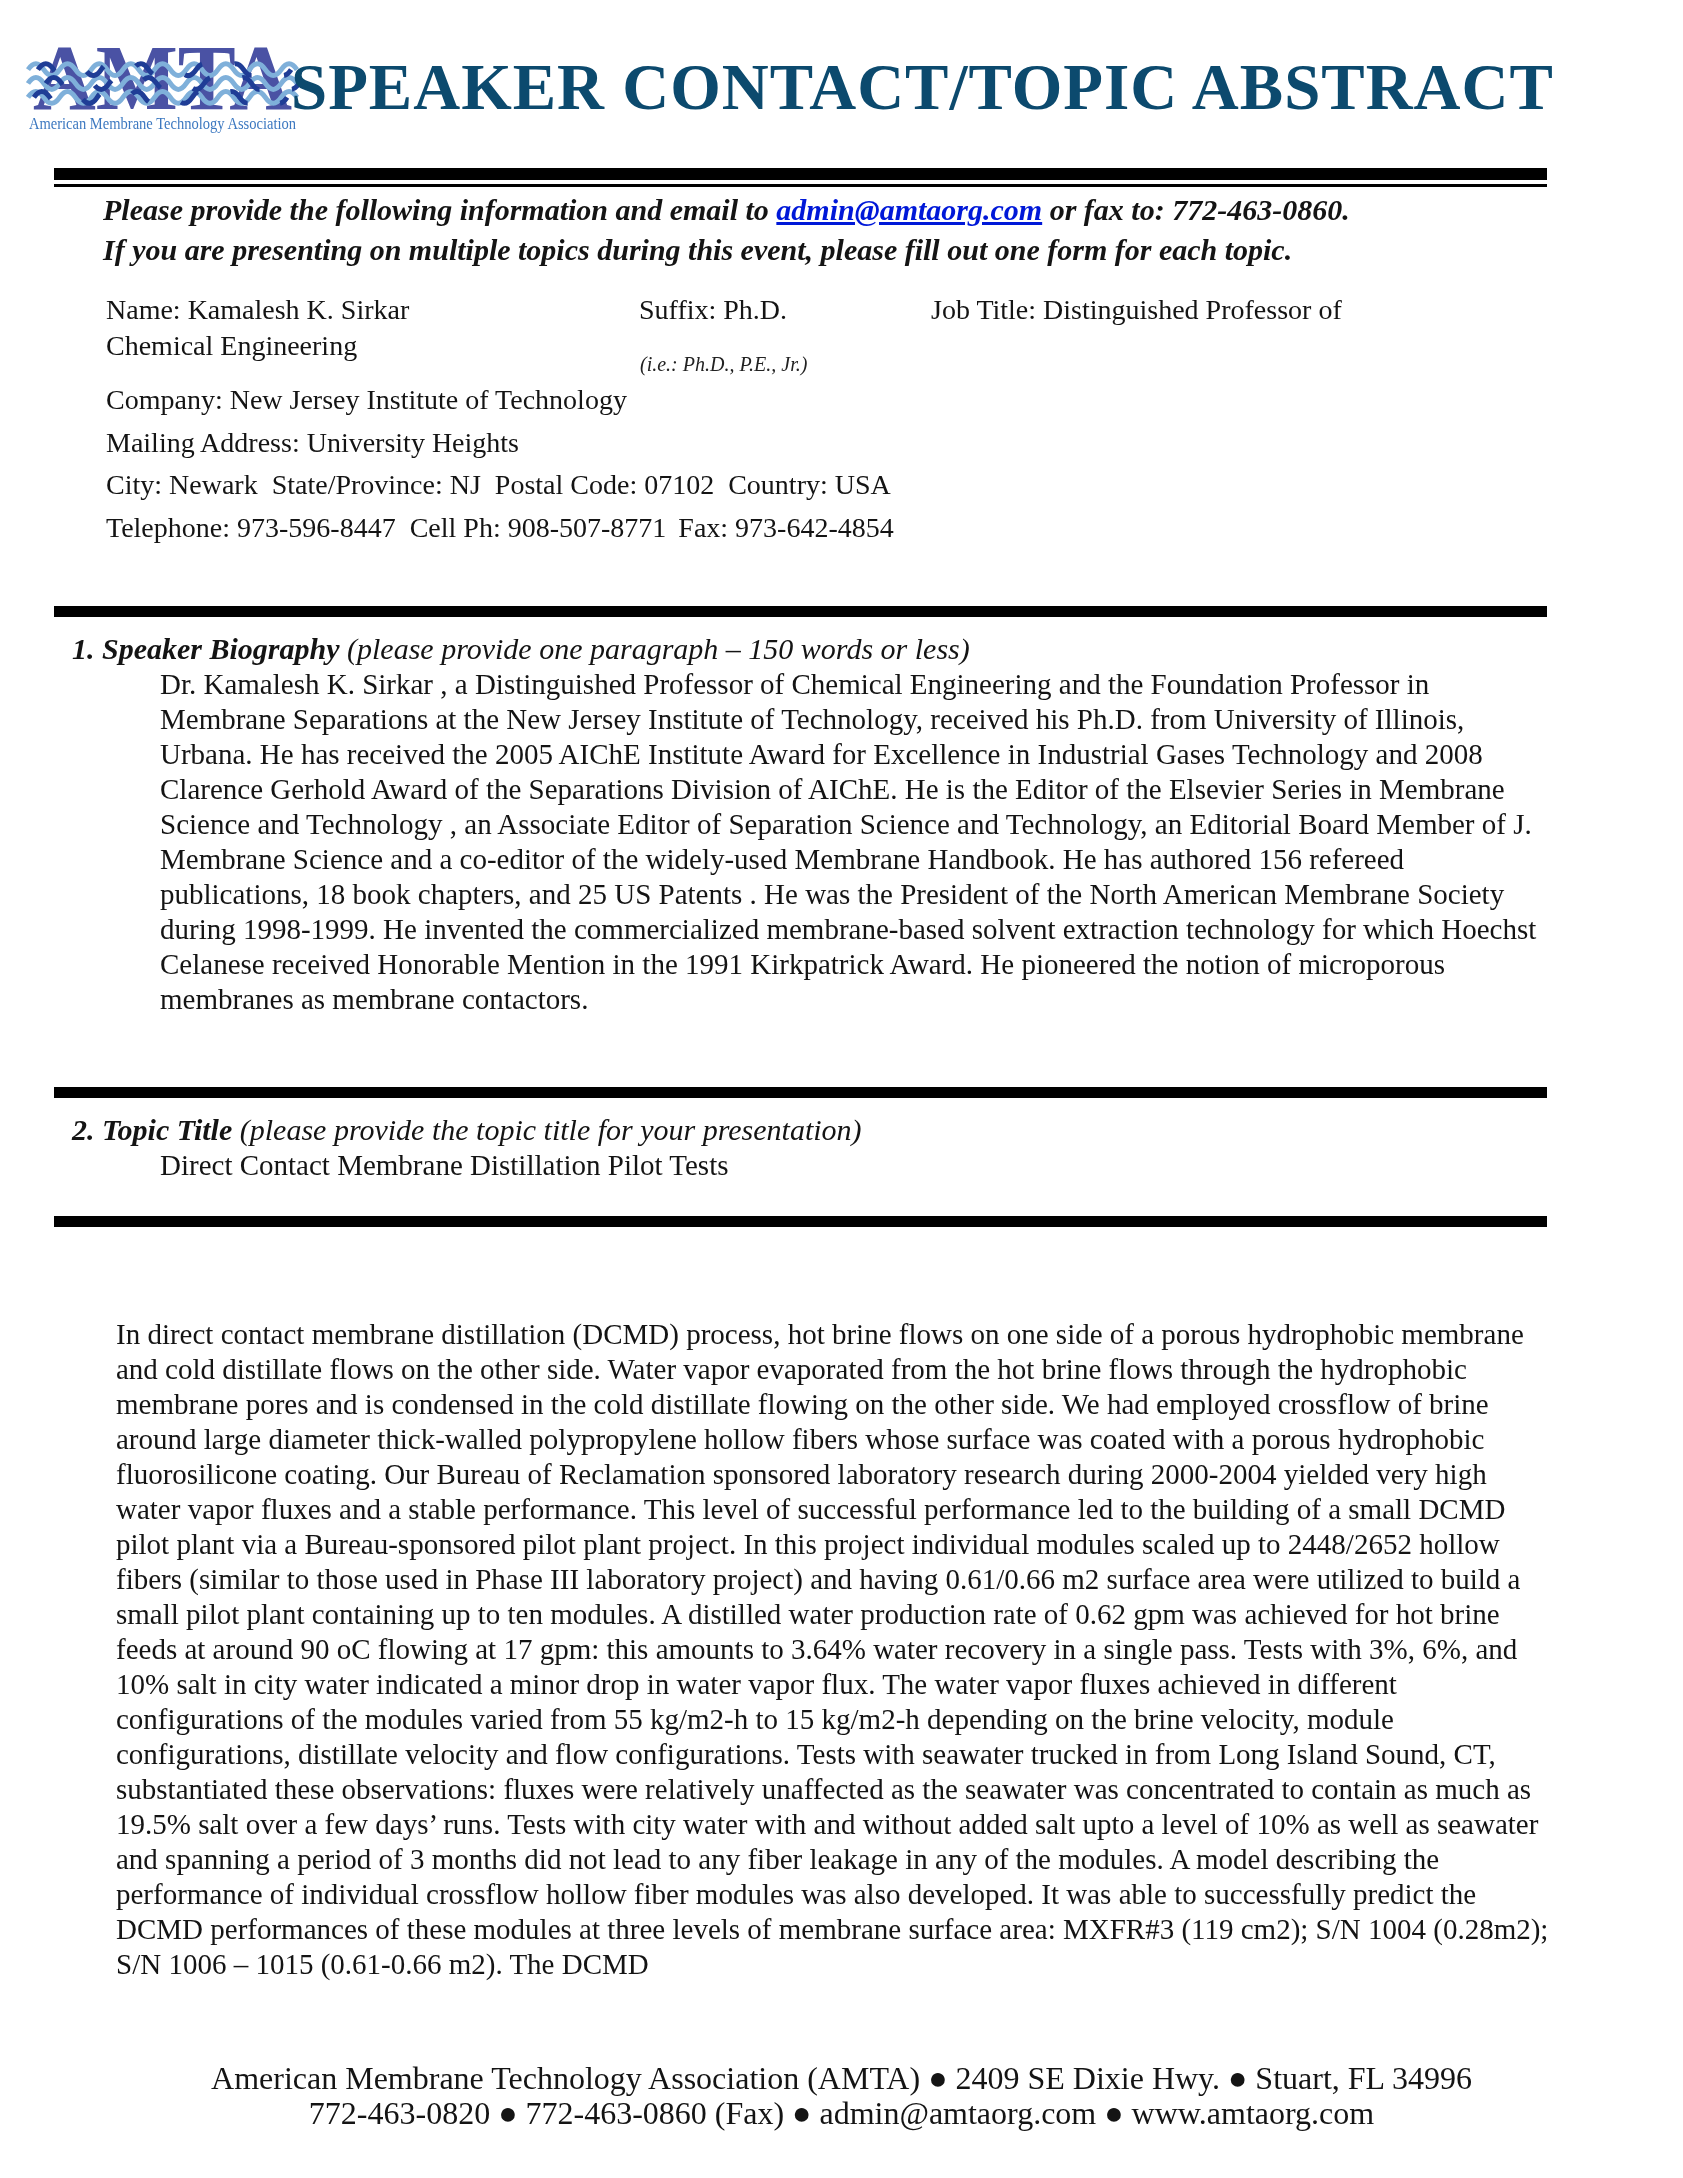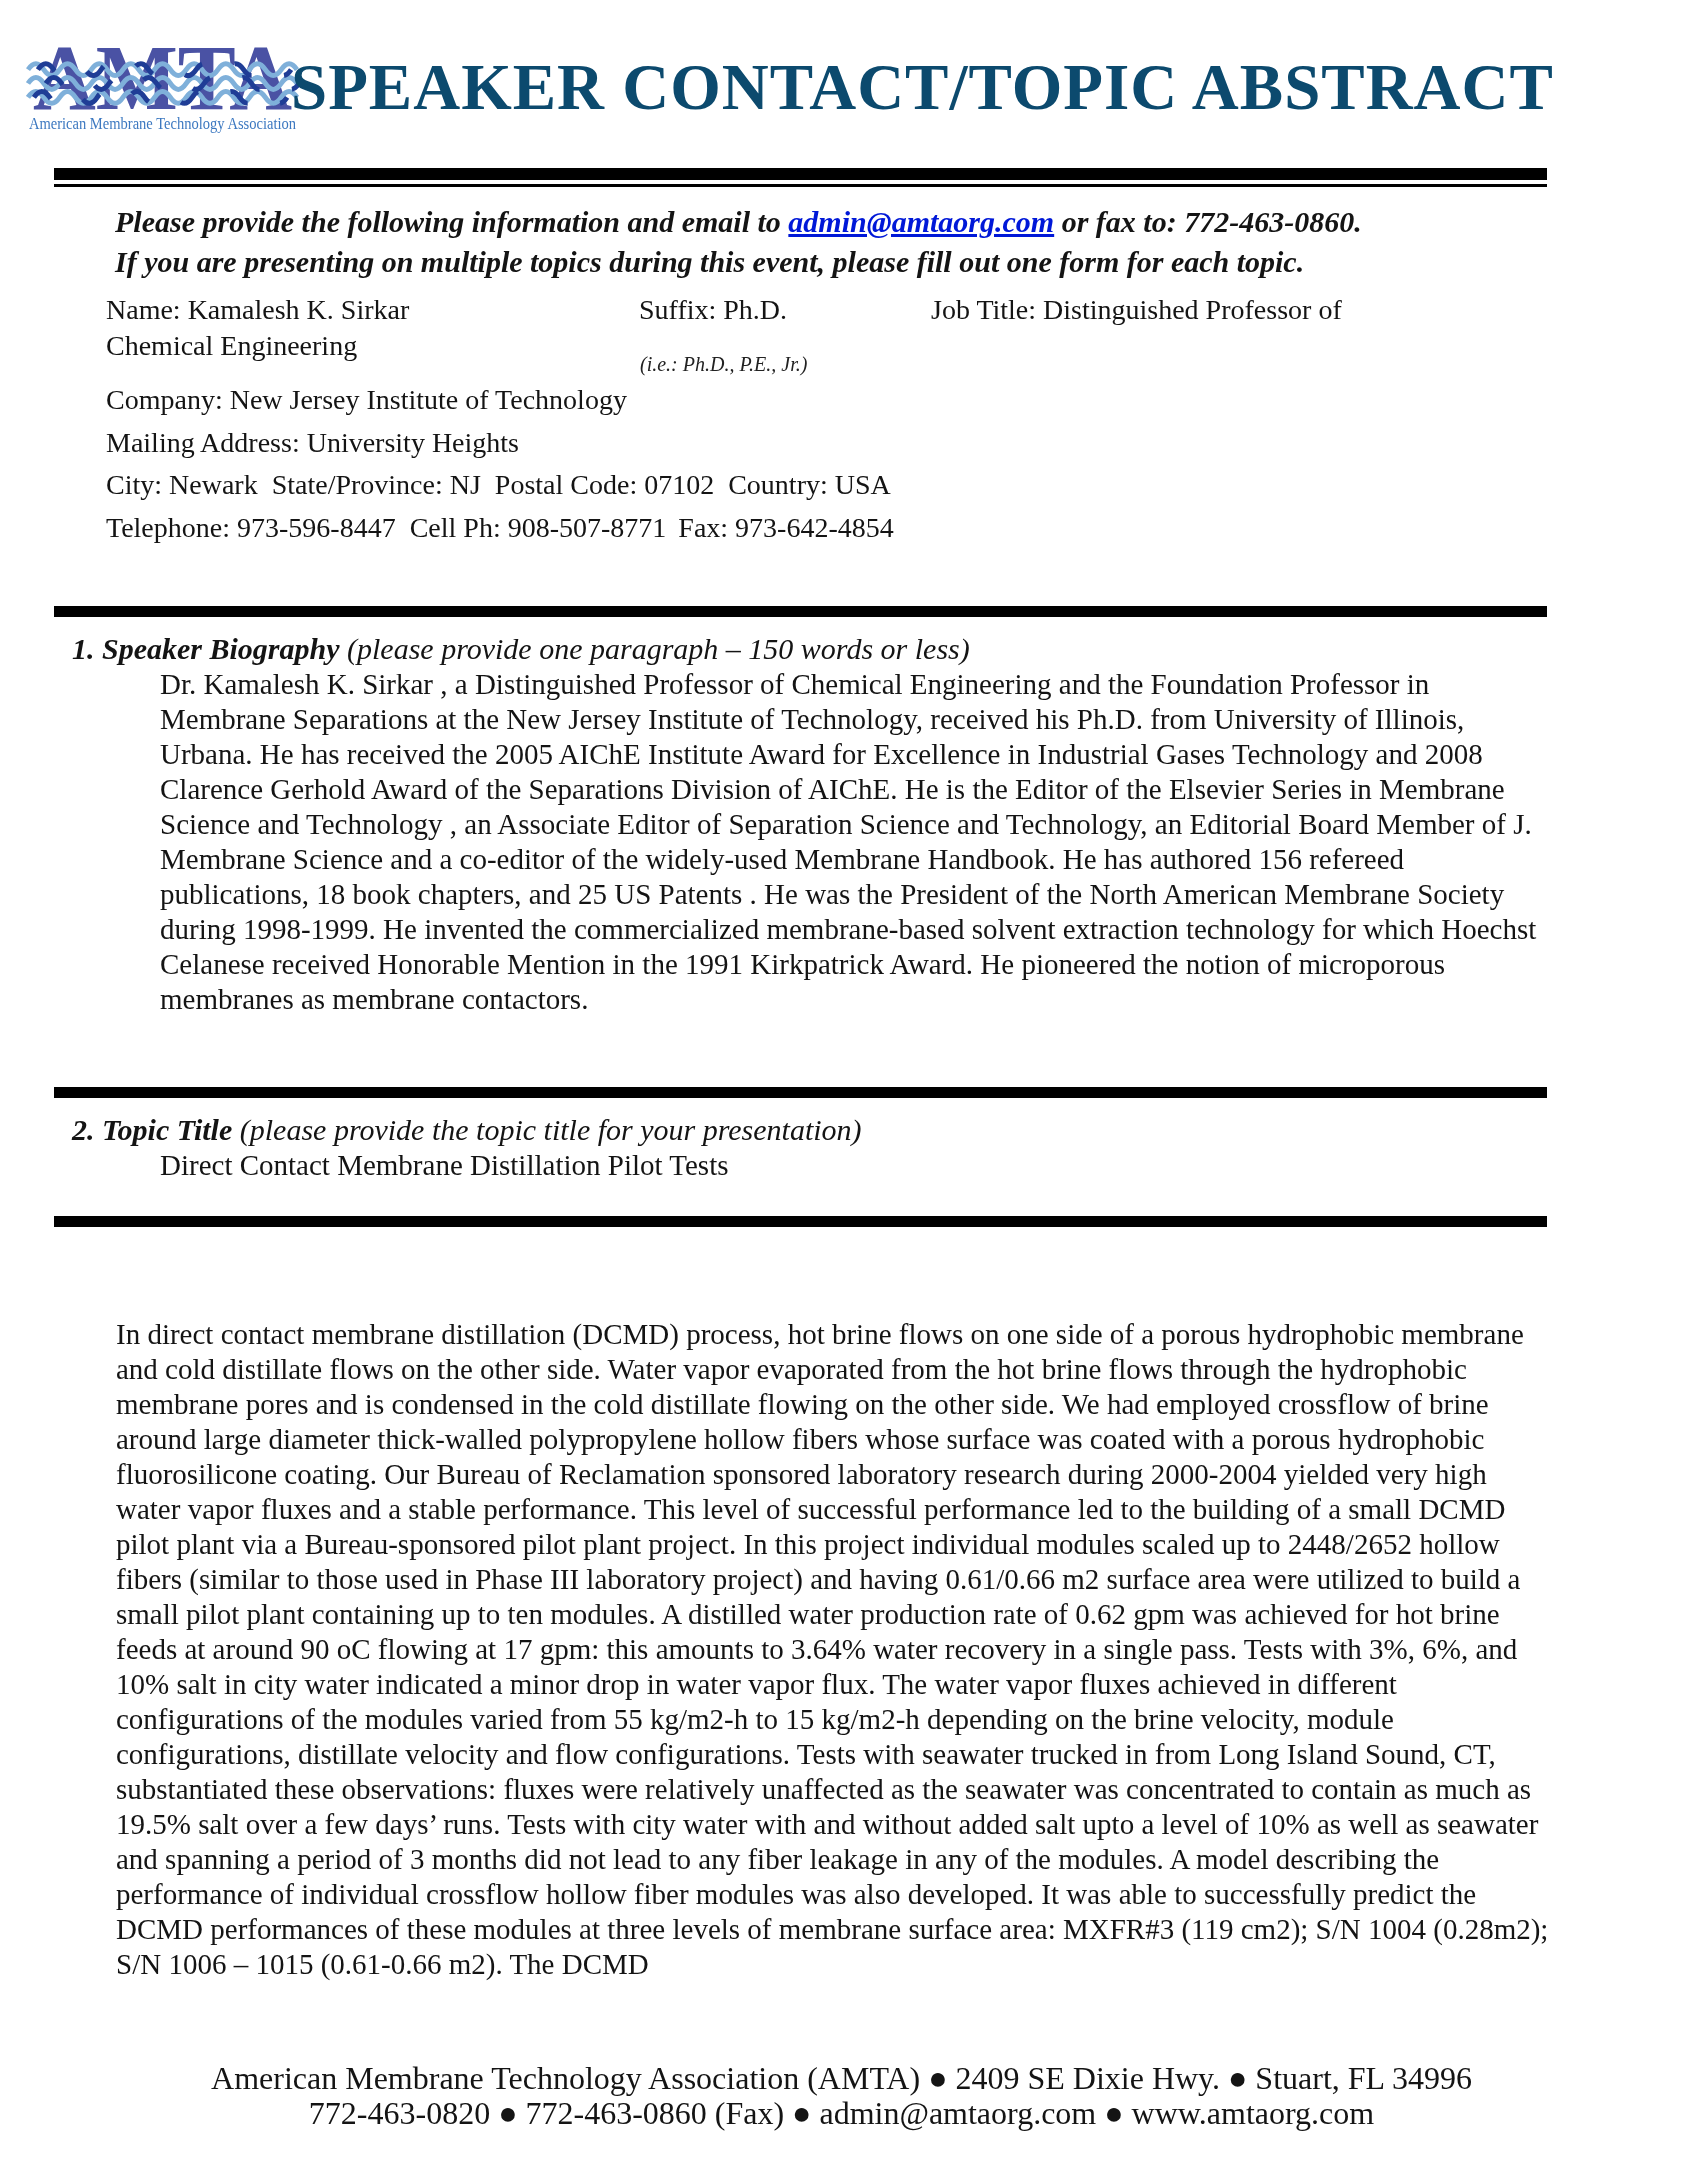--- a/index.html
+++ b/index.html
@@ -9,21 +9,21 @@
     overflow:hidden; margin:0 auto;
   }
   .abs { position:absolute; }
   .page-title {
     position:absolute; left:291px; top:50px; margin:0;
     font-size:65px; font-weight:bold; letter-spacing:1px; white-space:nowrap;
     font-family:"Liberation Serif","DejaVu Serif",serif; color:#0c4a6e;
   }
   .rule { position:absolute; left:54px; width:1493px; background:#000; }
   .intro {
-    position:absolute; left:103px; top:190px; margin:12px;
+    position:absolute; left:103px; top:190px; margin:0;
     font-size:30px; font-style:italic; font-weight:bold; line-height:40px; white-space:nowrap;
   }
   .intro a { color:#0018d8; text-decoration:underline; }
   .crow { position:absolute; left:0; top:0; width:1683px; height:40px; font-size:28px; }
   .crow span.f { position:absolute; white-space:nowrap; }
   .hint-small { font-size:20px; font-style:italic; color:#222;text-align:right; }
   .sec-head { position:absolute; font-size:30px; line-height:38px; margin:0; }
   .sec-num, .sec-title { font-weight:bold; font-style:italic; }
   .sec-hint { font-style:italic; font-weight:normal; }
   .body-text {

